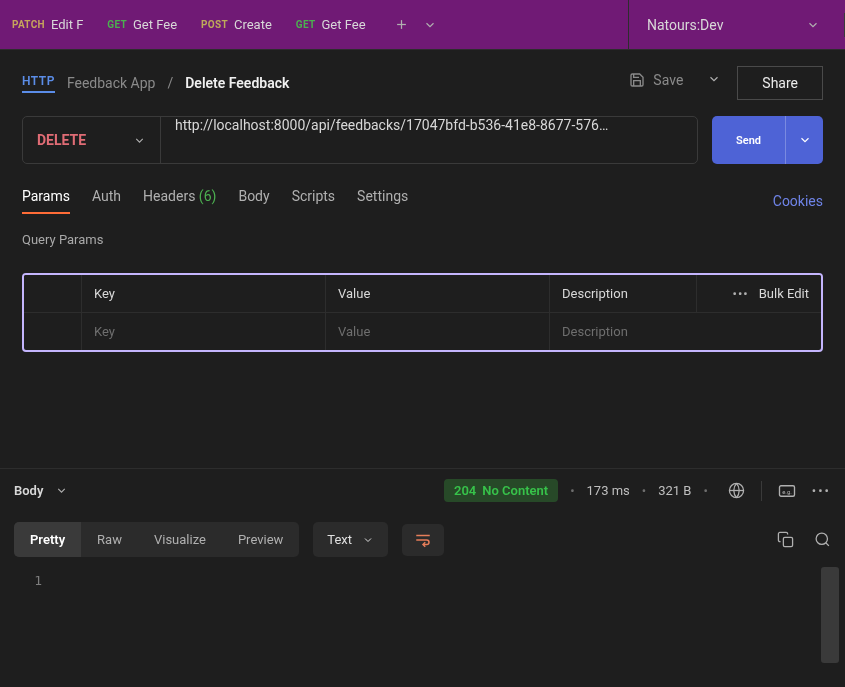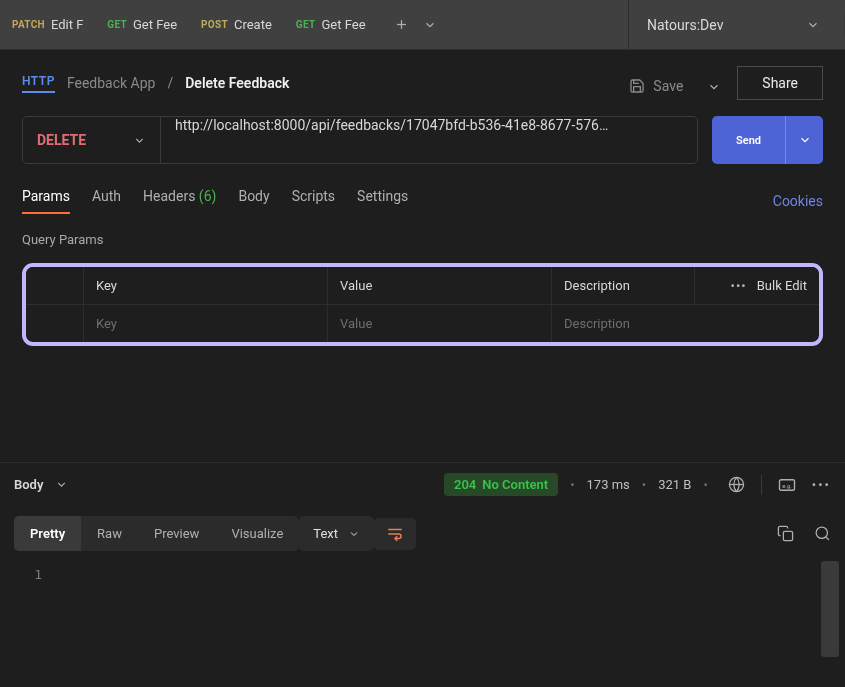--- a/index.html
+++ b/index.html
@@ -1,40 +1,40 @@
 <!DOCTYPE html>
 <html><head>
 <meta charset="utf-8">
 <style>
   * { box-sizing: border-box; margin: 0; padding: 0; font-family: -apple-system, BlinkMacSystemFont, "Segoe UI", Roboto, sans-serif; }
   body { background: #1e1e1e; color: #d8d8d8; width: 845px; height: 687px; overflow: hidden; }
 
   
-  .tabbar { display:flex; align-items:center; height:50px; border-bottom:1px solid #2d2d2d; background:#404040; }
+  .tabbar { display:flex; align-items:center; height:50px; border-bottom:1px solid #2d2d2d; background:#701a75; }
   .tab { display:flex; align-items:center; gap:6px; padding:0 12px; height:100%; color:#d8d8d8; font-size:13px; white-space:nowrap; overflow:hidden; cursor:pointer; }
   .tab .method { font-size:10px; font-weight:700; letter-spacing:0.3px; }
   .tab .label { max-width:58px; overflow:hidden; text-overflow:clip; }
   .m-patch { color:#c6a45c; }
   .m-get   { color:#4caf50; }
   .m-post  { color:#bdaa5a; }
   .m-del   { color:#e06c75; }
   .tab.active { position:relative; }
   .tab.active::after { content:""; position:absolute; left:8px; right:8px; bottom:0; height:2px; background:#ff6c37; }
   .tab-actions { display:flex; align-items:center; gap:14px; padding:0 16px; color:#b0b0b0; }
   .env-selector { margin-left:auto; display:flex; align-items:center; justify-content:space-between; padding:0 18px; height:100%; width:210px; border-left:1px solid #2d2d2d; color:#d8d8d8; font-size:14px; cursor:pointer; }
   .vdiv { width:1px; height:24px; background:#3a3a3a; margin-left:6px; }
 
   
   .crumb-row { display:flex; align-items:center; padding:16px 22px; }
   .crumb-left { display:flex; align-items:center; gap:12px; font-size:14px; }
   .http-icon { color:#5b8de8; font-weight:600; font-size:12px; border-bottom:2px solid #5b8de8; padding-bottom:3px; letter-spacing:0.5px; }
   .crumb-muted { color:#8a8a8a; }
   .crumb-sep { color:#8a8a8a; }
   .crumb-strong { color:#f0f0f0; font-weight:600; }
-  .crumb-right { margin-left:auto; display:flex; align-items:flex-end; gap:10px; }
+  .crumb-right { margin-left:auto; display:flex; align-items:flex-start; gap:10px; }
   .save-btn { display:flex; align-items:center; gap:8px; color:#8a8a8a; font-size:14px; padding:6px 8px; cursor:pointer; }
   .chev-btn { color:#b0b0b0; padding:6px; cursor:pointer; }
   .share-btn { border:1px solid #4a4a4a; border-radius:0; padding:8px 24px; font-size:14px; color:#eaeaea; cursor:pointer; background:transparent; }
 
   
   .req-row { display:flex; align-items:center; gap:14px; padding:0 22px 18px 22px; }
   .req-box { display:flex; flex:1; border:1px solid #3a3a3a; border-radius:5px; overflow:hidden; height:48px; }
   .method-select { display:flex; align-items:center; justify-content:space-between; padding:0 14px; width:138px; border-right:1px solid #3a3a3a; font-size:14px; font-weight:700; cursor:pointer; }
   .method-select .name { color:#e06c75; }
   .url-input { flex:1; background:transparent; border:none; outline:none; color:#d8d8d8; font-size:14px; padding:0 14px; overflow:hidden; text-overflow:ellipsis; white-space:nowrap; }
@@ -46,21 +46,21 @@
   .rtabs { display:flex; align-items:center; gap:22px; padding:0 22px; height:38px; font-size:14px; border-bottom:0; }
   .rtab { color:#b0b0b0; cursor:pointer; position:relative; padding-bottom:10px; }
   .rtab.active { color:#fff; }
   .rtab.active::after { content:""; position:absolute; left:0; right:0; bottom:0; height:2px; background:#ff6c37; }
   .hdr-count { color:#4caf50; }
   .cookies-link { margin-left:auto; color:#6f84e8; cursor:pointer; }
 
   .section-title { padding:12px 22px 10px; font-size:13px; color:#a9a9a9; }
 
   
-  .qp-table { margin:6px 22px; border:4px solid #c4b5fd; border-radius:11px; overflow:hidden; }
+  .qp-table { margin:16px 22px; border:2px solid #c4b5fd; border-radius:4px; overflow:hidden; }
   .qp-row { display:flex; align-items:stretch; }
   .qp-row.header { background:#1e1e1e; }
   .qp-cell { border-right:1px solid #2d2d2d; border-top:1px solid #2d2d2d; padding:11px 12px; font-size:13px; color:#bfbfbf; }
   .qp-row:first-child .qp-cell { border-top:none; }
   .qp-cell.chk { width:58px; }
   .qp-cell.key { width:244px; }
   .qp-cell.val { width:224px; }
   .qp-cell.desc { flex:1; border-right:1px solid #2d2d2d; }
   .qp-cell.actions { width:124px; display:flex; align-items:center; gap:10px; justify-content:flex-end; border-right:none; }
   .qp-row.header .qp-cell { color:#d8d8d8; }
@@ -71,21 +71,21 @@
   
   .resp-bar { display:flex; align-items:center; gap:12px; padding:0 14px; height:44px; border-top:1px solid #2d2d2d; margin-top:116px; font-size:13px; }
   .resp-bar .blabel { color:#d8d8d8; font-weight:600; }
   .status-pill { background:rgba(48,110,50,0.55); color:#37c24a; border-radius:4px; padding:4px 10px; font-weight:600; display:flex; gap:6px; margin-left:auto; }
   .dot { color:#6e6e6e; }
   .meta { color:#bfbfbf; }
   .resp-icons { display:flex; gap:16px; margin-left:8px; color:#b0b0b0; align-items:center; }
   .divider-v { width:1px; height:20px; background:#3a3a3a; }
 
   
-  .rv-bar { display:flex; align-items:center; padding:10px 14px; }
+  .rv-bar { display:flex; align-items:center; gap:14px; padding:10px 14px; }
   .view-pills { display:flex; background:#2b2b2b; border-radius:5px; overflow:hidden; }
   .view-pills .pill { padding:10px 16px; font-size:13px; color:#b0b0b0; cursor:pointer; }
   .view-pills .pill.active { background:#3a3a3a; color:#fff; font-weight:600; }
   .type-select { display:flex; align-items:center; gap:10px; background:#2b2b2b; border-radius:5px; padding:10px 14px; font-size:13px; color:#e0e0e0; cursor:pointer;justify-content:flex-end; }
   .wrap-btn { background:#2b2b2b; border-radius:5px; padding:8px 12px; color:#e67e5a; cursor:pointer; }
   .rv-right { margin-left:auto; display:flex; gap:20px; color:#b0b0b0; }
 
   .code-area { display:flex; }
   .gutter { width:56px; text-align:right; padding:6px 14px; color:#7d7d7d; font-size:13px; font-family:ui-monospace,monospace; }
   .scrollbar-stub { margin-left:auto; width:18px; height:96px; background:#3a3a3a; border-radius:3px; margin-right:6px; }
@@ -246,22 +246,22 @@
         <text x="12" y="13" text-anchor="middle" font-size="8" fill="#b0b0b0" stroke="none">e.g.</text>
       </svg>
     <span style="letter-spacing:2px">•••</span>
   </div>
 </div>
 
 <div class="rv-bar">
   <div class="view-pills">
     <div class="pill active">Pretty</div>
     <div class="pill">Raw</div>
+    <div class="pill">Visualize</div>
     <div class="pill">Preview</div>
-    <div class="pill">Visualize</div>
   </div>
   <div class="type-select">
     <span>Text</span>
     <svg width="12" height="12" viewBox="0 0 24 24" fill="none" stroke="#e0e0e0" stroke-width="2">
         <polyline points="6 9 12 15 18 9"></polyline>
       </svg>
   </div>
   <div class="wrap-btn">
     <svg width="18" height="16" viewBox="0 0 24 20" fill="none" stroke="#e67e5a" stroke-width="2">
         <line x1="3" y1="4" x2="21" y2="4"></line>

